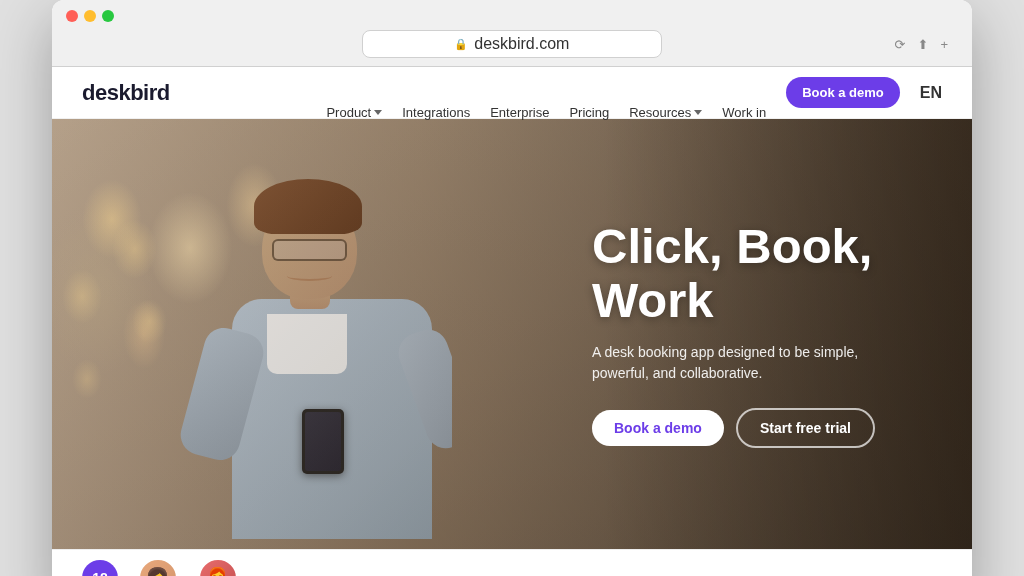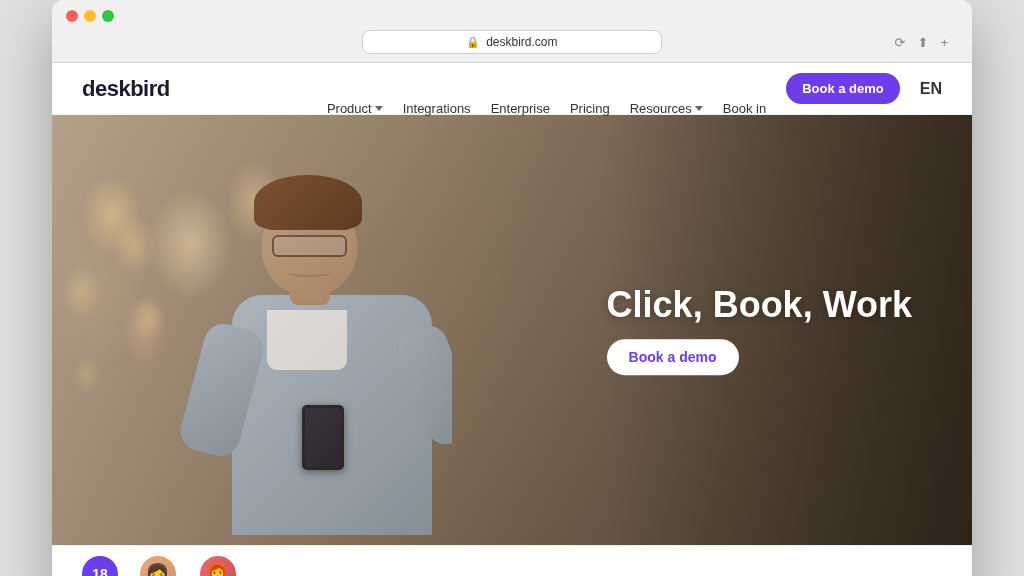--- a/index.html
+++ b/index.html
@@ -200,21 +200,21 @@
     .hero-content {
       position: absolute;
       right: 60px;
       top: 50%;
       transform: translateY(-50%);
       color: #fff;
       max-width: 320px;
     }
 
     .hero-title {
-      font-size: 36px;
+      font-size: 49px;
       font-weight: 800;
       line-height: 1.1;
       margin-bottom: 14px;
       text-shadow: 0 2px 8px rgba(0,0,0,0.3);
     }
 
     .hero-subtitle {
       font-size: 14px;
       color: rgba(255,255,255,0.9);
       margin-bottom: 24px;
@@ -337,21 +337,21 @@
 
   <div class="browser-chrome">
     <div class="traffic-lights">
       <div class="traffic-light tl-red"></div>
       <div class="traffic-light tl-yellow"></div>
       <div class="traffic-light tl-green"></div>
     </div>
     <div class="address-bar-row">
       <div class="address-bar">
         <span style="color:#888; font-size:11px;">🔒</span>
-        <span style="font-size:12px;color:#333;">deskbird.com</span>
+        <span style="font-size:16px;color:#333;">deskbird.com</span>
       </div>
       <div class="address-bar-icons">
         <span class="address-icon" style="font-size:13px;">⟳</span>
         <span class="address-icon" style="font-size:13px;">⬆</span>
         <span class="address-icon" style="font-size:13px;">+</span>
       </div>
     </div>
   </div>
 
   <div class="website">
@@ -370,21 +370,21 @@
           <span>Enterprise</span>
         </span>
         <span class="nav-link">
           <span>Pricing</span>
         </span>
         <span class="nav-link">
           <span>Resources</span>
           <span class="chevron-down"></span>
         </span>
         <span class="nav-link">
-          <span>Book in</span>
+          <span>Work in</span>
         </span>
         <button class="nav-cta">Book a demo</button>
         <span class="nav-lang">EN</span>
       </div>
     </nav>
 
     <div class="hero">
 
       <div class="hero-bg">
 
@@ -495,22 +495,24 @@
           right:0;top:0;bottom:0;
           width:40%;
           background:linear-gradient(to left, rgba(30,20,10,0.7) 0%, transparent 100%);
         "></div>
       </div>
 
       <div class="hero-overlay"></div>
 
       <div class="hero-content">
         <h1 class="hero-title">Click, Book, Work</h1>
+        <p class="hero-subtitle">A desk booking app designed to be simple, powerful, and collaborative.</p>
         <div class="hero-buttons">
           <button class="btn-book-demo">Book a demo</button>
+          <button class="btn-start-trial">Start free trial</button>
         </div>
       </div>
     </div>
 
     <div class="bottom-bar">
       <div class="badge-count">18</div>
       <div class="avatar avatar-1">
         <div class="avatar-face" style="font-size:20px;">👩</div>
       </div>
       <div class="avatar avatar-2">

